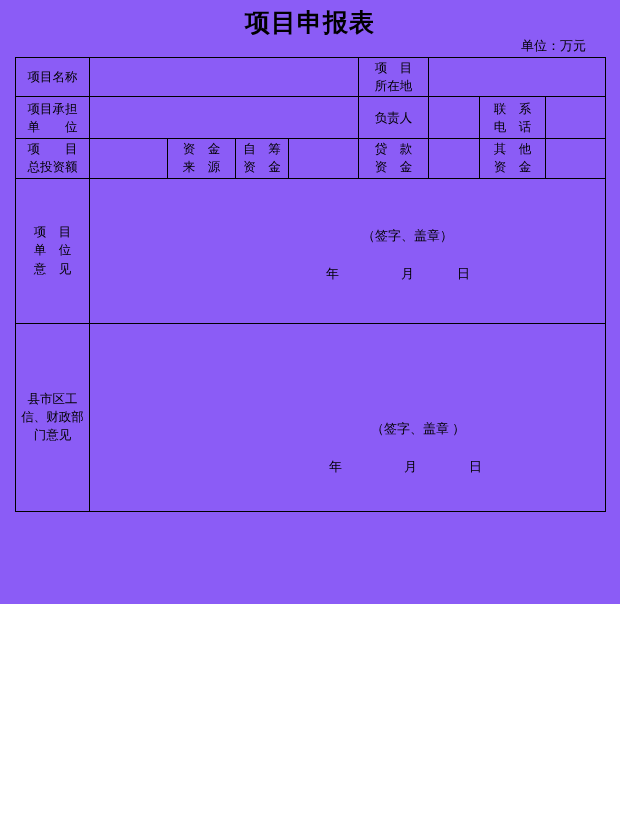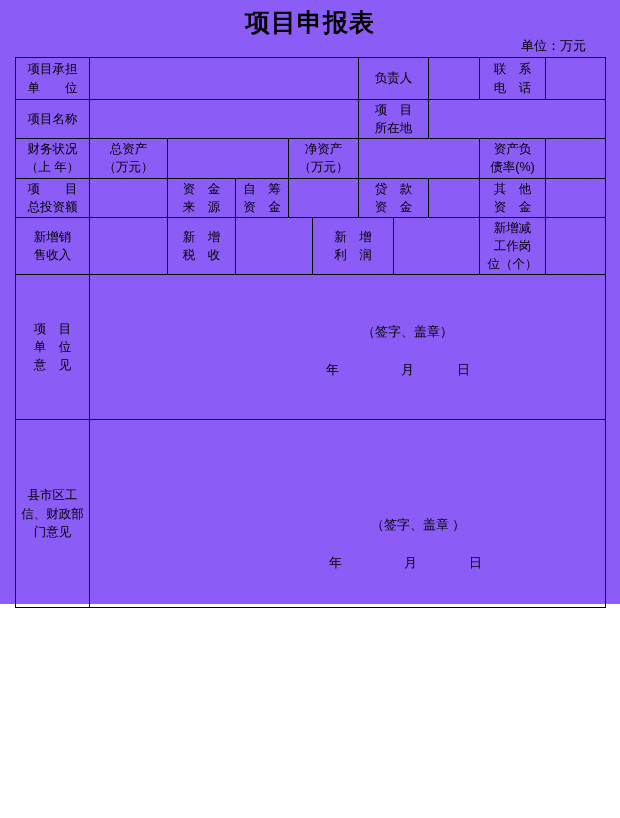--- a/index.html
+++ b/index.html
@@ -53,87 +53,59 @@
         <col style="width:24px">
         <col style="width:46px">
       <col style="width:35px">
         <col style="width:35px">
         <col style="width:51px">
       <col style="width:66px">
         <col style="width:60px">
     </colgroup>
 
     <tbody>
-        <tr style="height:42px">
+        <tr style="height:34px">
+      <td>项目名称</td>
+      <td colspan="5"></td>
+      <td colspan="2">项　目
+所在地</td>
+      <td colspan="3"></td>
+    </tr>
+
+    <tr style="height:42px">
       <td>项目承担
 单　　位</td>
       <td colspan="5"></td>
       <td colspan="2">负责人</td>
       <td></td>
       <td>联　系
 电　话</td>
       <td></td>
     </tr>
 
-    <tr style="height:34px">
-      <td>项目名称</td>
-      <td colspan="5"></td>
-      <td colspan="2">项　目
-所在地</td>
-      <td colspan="3"></td>
-    </tr>
 
-
-    <tr style="height:38px">
-      <td>财务状况
-（上 年）</td>
-      <td>总资产
-（万元）</td>
-      <td colspan="2"></td>
-      <td colspan="2">净资产
-（万元）</td>
-      <td colspan="3"></td>
-      <td>资产负
-债率(%)</td>
-      <td></td>
-    </tr>
 
     <tr style="height:36px">
       <td>项　　目
 总投资额</td>
       <td></td>
       <td>资　金
 来　源</td>
       <td>自　筹
 资　金</td>
       <td colspan="2"></td>
       <td colspan="2">贷　款
 资　金</td>
       <td></td>
       <td>其　他
 资　金</td>
       <td></td>
     </tr>
 
 
-    <tr style="height:55px">
-      <td>新增销
-售收入</td>
-      <td></td>
-      <td>新　增
-税　收</td>
-      <td colspan="2"></td>
-      <td colspan="2">新　增
-利　润</td>
-      <td colspan="2"></td>
-      <td>新增减
-工作岗
-位（个）</td>
-      <td></td>
-    </tr>
 
 
     <tr style="height:145px">
       <td>项　目
 单　位
 意　见</td>
       <td colspan="10" class="rel">
         <span class="abs" style="left:272px; top:48px">（签字、盖章）</span>
         <span class="abs" style="left:236px; top:86px">年</span>
         <span class="abs" style="left:311px; top:86px">月</span>

